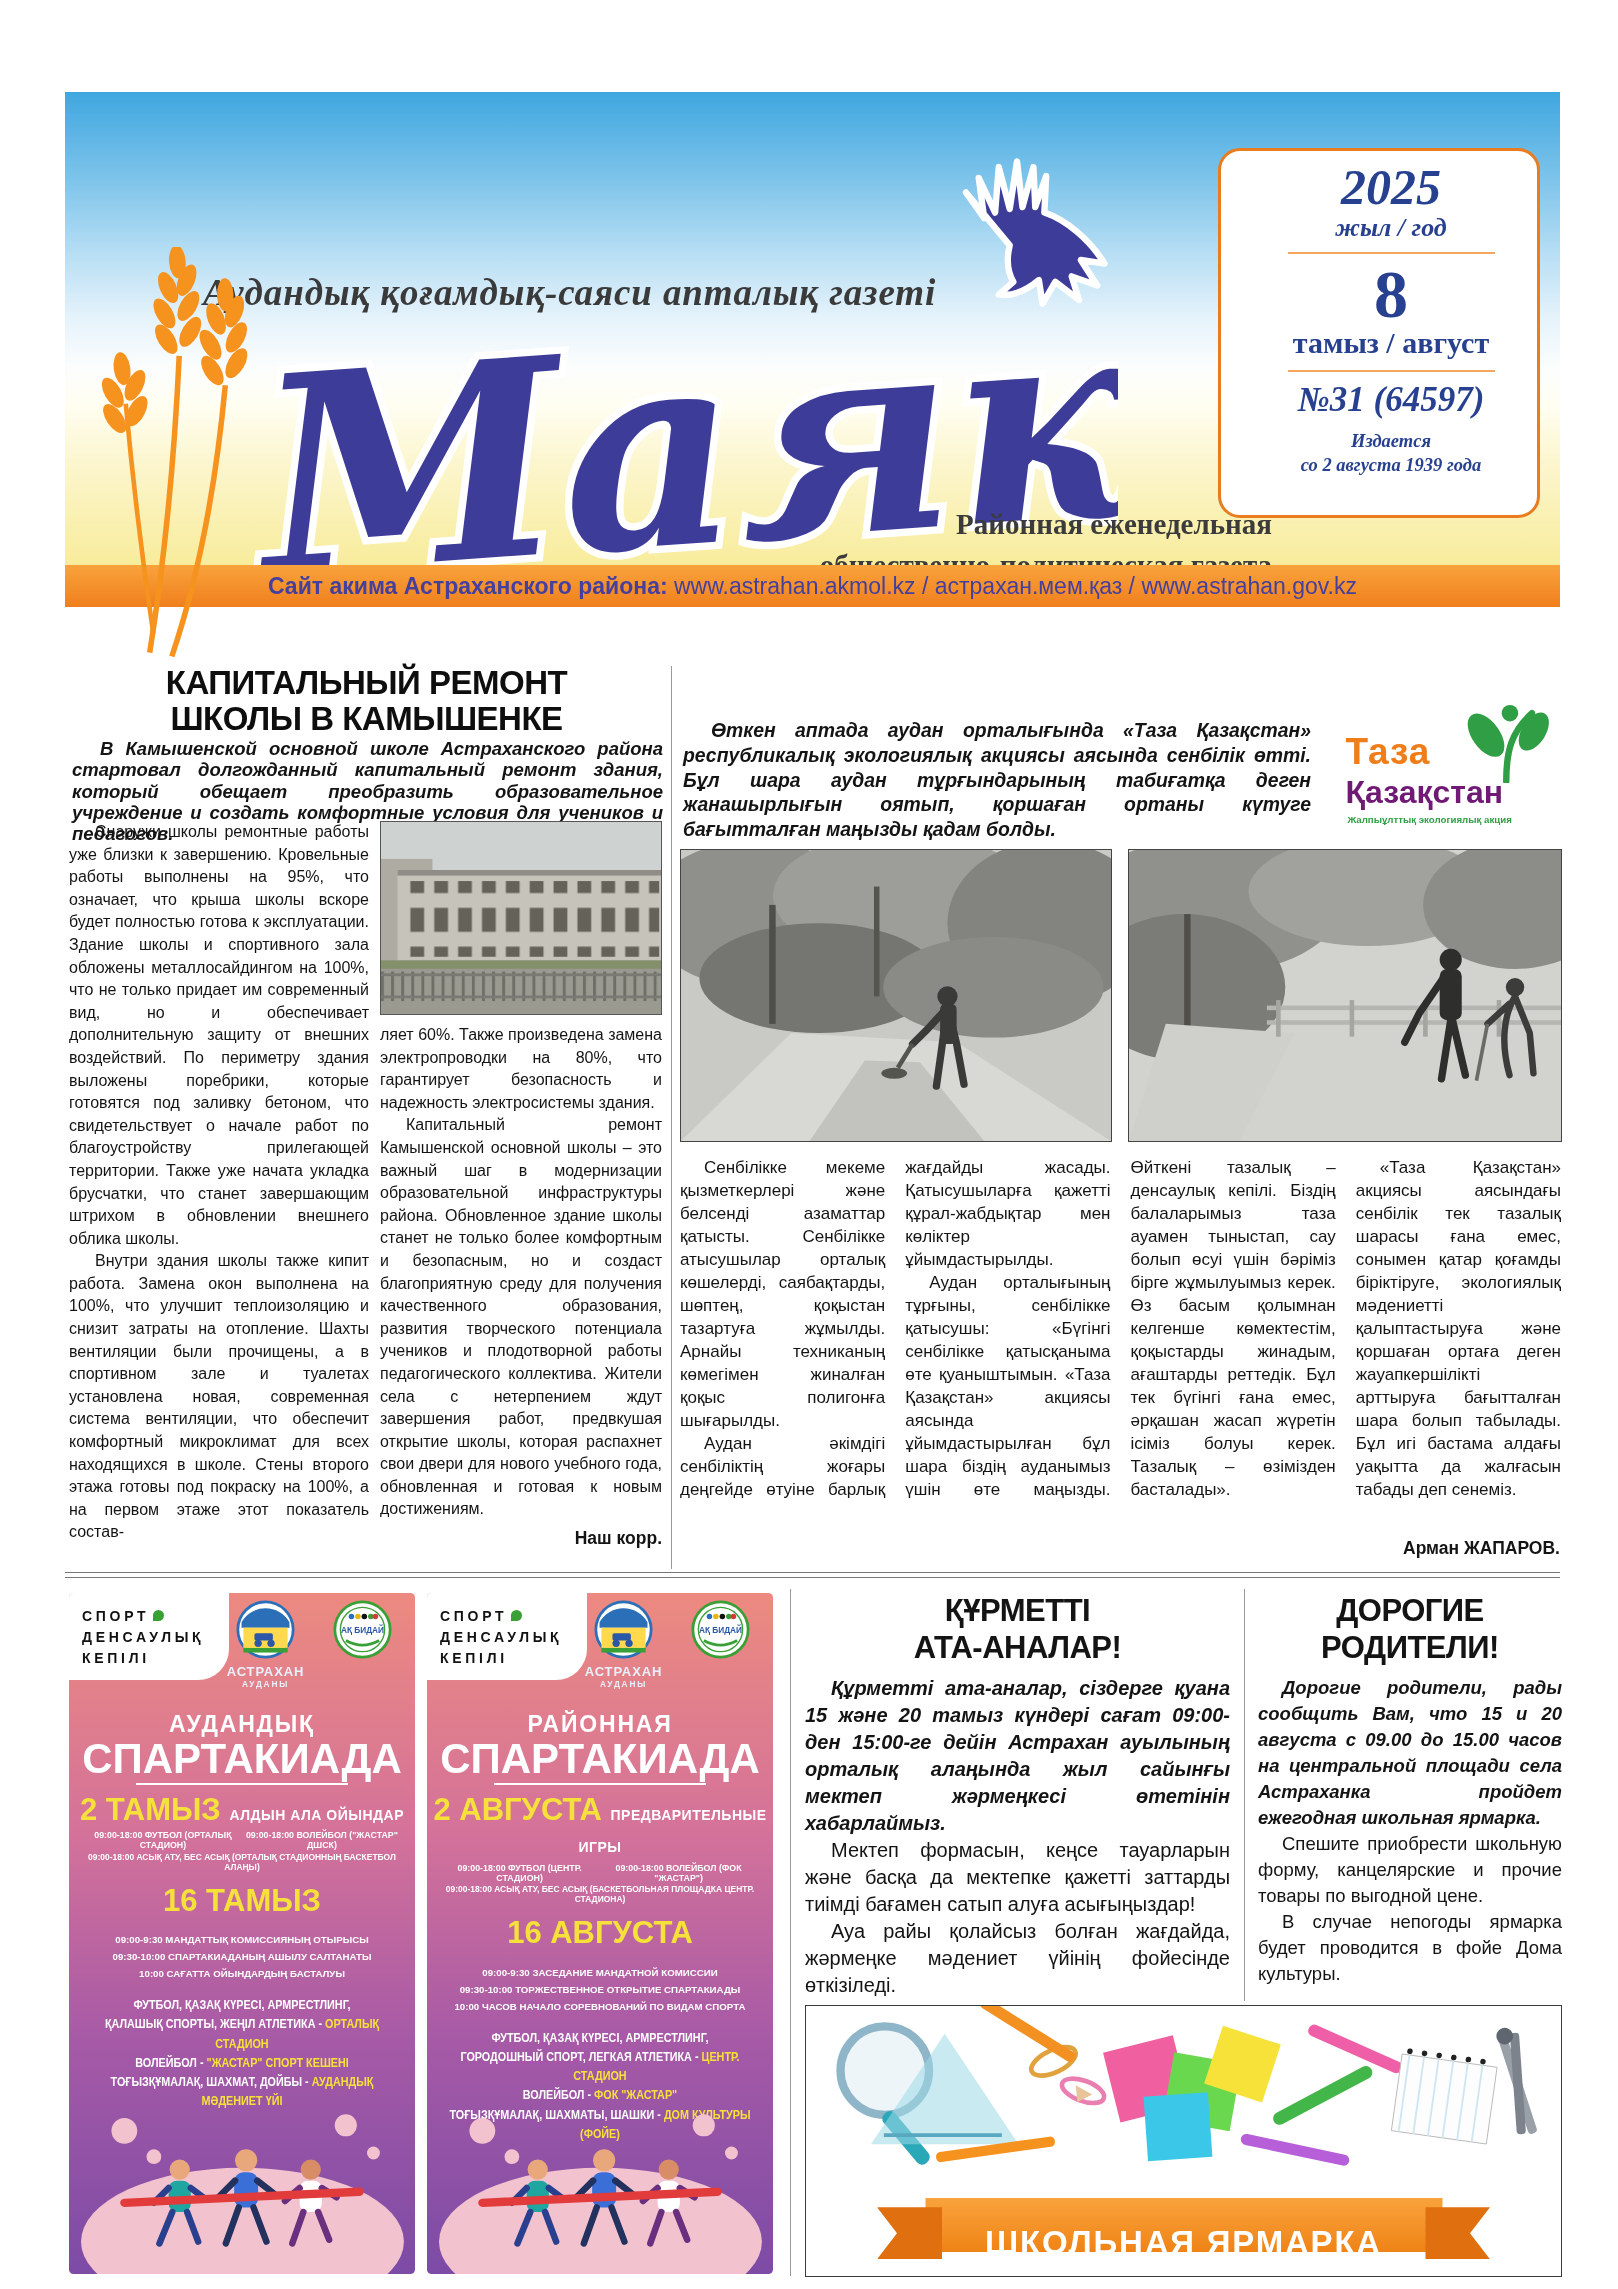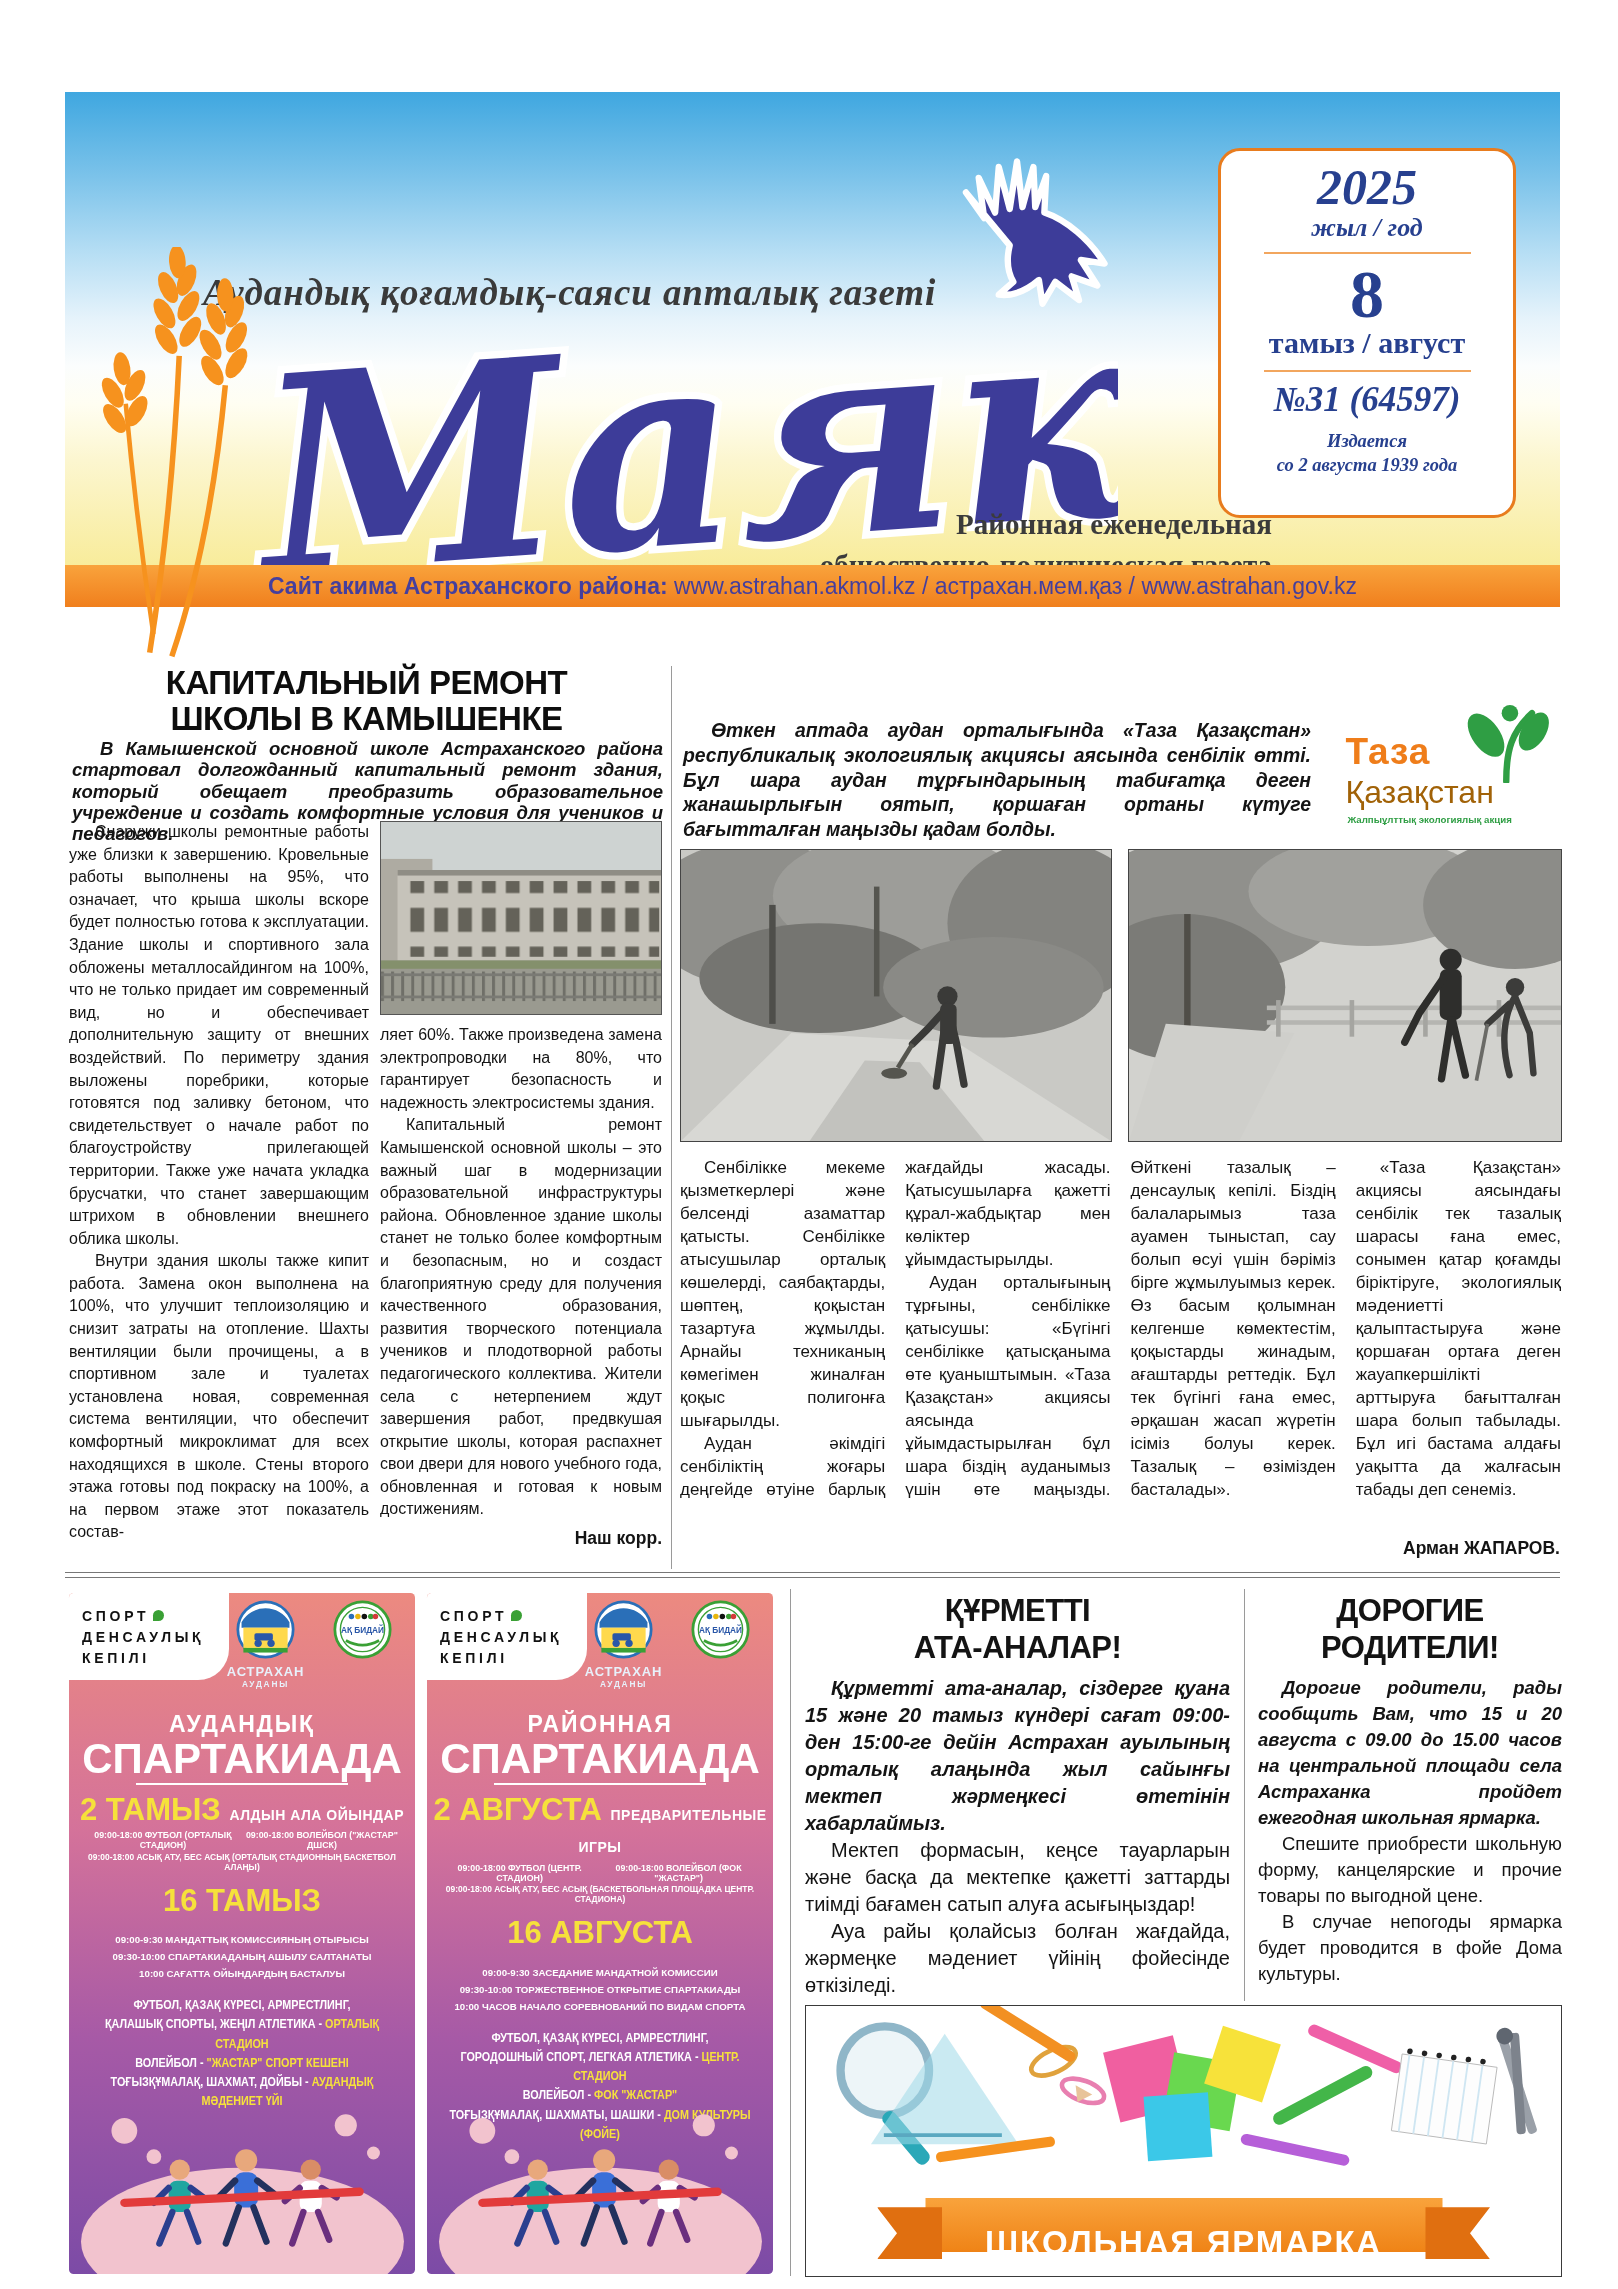--- a/index.html
+++ b/index.html
@@ -8,21 +8,21 @@
   .abs{position:absolute;}
   
   #masthead{left:65px;top:92px;width:1495px;height:473px;
     background:linear-gradient(180deg,#3fa7e0 0%,#7cc3ea 18%,#b6def4 34%,#e6f3fb 48%,#fbfdfd 58%,#fffef2 66%,#fcf6cf 78%,#f8ec9b 100%);}
   .tagline{left:138px;top:179px;font-family:"Liberation Serif",serif;font-style:italic;font-weight:bold;
     font-size:37px;color:#3a3a3a;letter-spacing:0.9px;}
   .mayak-wrap{left:185px;top:201px;width:868px;height:318px;}
   .subtitle{left:563px;top:412px;width:644px;text-align:right;font-family:"Liberation Serif",serif;
     font-weight:bold;font-size:29px;line-height:1.42;color:#3b3b3b;}
   #infobox{left:1218px;top:148px;width:292px;height:364px;background:#fff;border:3.7px solid #e87c1e;
-    border-radius:22px;text-align:center;color:#27408f;font-family:"Liberation Serif",serif;z-index:5;}
+    border-radius:22px;text-align:center;color:#27408f;font-family:"Liberation Serif",serif;z-index:5;padding-left:24px;}
   .ib-year{font-size:50px;font-weight:bold;font-style:italic;margin-top:11px;line-height:1;}
   .ib-yl{font-size:26px;font-weight:bold;font-style:italic;line-height:1.2;}
   .ib-div{width:207px;margin:9.2px auto 7.4px auto;border-top:2.8px solid #f2a65e;}
   .ib-day{font-size:68px;font-weight:bold;line-height:0.95;}
   .ib-month{font-size:30px;font-weight:bold;line-height:1.15;}
   .ib-issue{font-size:35px;font-weight:bold;font-style:italic;margin-top:9.2px;line-height:1.1;}
   .ib-since{font-size:18.5px;font-weight:bold;font-style:italic;line-height:1.3;margin-top:9.2px;}
   #sitebar{left:65px;top:565px;width:1495px;height:42px;background:linear-gradient(180deg,#f9a33c,#f07f1d);
     text-align:center;line-height:42px;font-size:23px;color:#453f9d;z-index:4;}
   #sitebar b{font-weight:bold;}
@@ -40,21 +40,21 @@
   .noindent p:first-child{text-indent:0;}
   .school-col1{left:69px;top:821px;width:300px;height:740px;}
   .school-photo{left:380px;top:821px;width:282px;height:194px;border:0.9px solid #555;box-sizing:border-box;}
   .school-col2{left:380px;top:1024px;width:282px;height:498px;}
   .byline{font-weight:bold;font-size:17.5px;text-align:right;}
   .byline-school{left:380px;top:1528px;width:282px;}
   .vrule{border-left:0.9px solid #9a9a9a;width:0;}
   .vr1{left:671px;top:666px;height:903px;}
   .taza{left:1340px;top:709px;width:220px;height:129px;}
   .taza-t1{left:5.5px;top:22px;font-size:37px;font-weight:bold;color:#ef7d1a;letter-spacing:0.9px;}
-  .taza-t2{left:5.5px;top:65px;font-size:32px;font-weight:normal;color:#a16207;}
+  .taza-t2{left:5.5px;top:65px;font-size:32px;font-weight:bold;color:#701a75;}
   .taza-tag{left:7.4px;top:105px;font-size:9.7px;font-weight:bold;color:#2f9e44;}
   .photo{border:0.9px solid #444;box-sizing:border-box;background:#cfcfcb;}
   .photo-a{left:680px;top:849px;width:432px;height:293px;}
   .photo-b{left:1128px;top:849px;width:434px;height:293px;}
   .kz-body{left:680px;top:1156px;width:881px;height:380px;column-count:4;column-gap:20px;
     font-size:17px;line-height:23px;text-align:justify;overflow:hidden;}
   .kz-body p{margin:0;text-indent:24px;}
   .byline-kz{left:1338px;top:1538px;width:222px;}
   .hrule{left:65px;top:1572px;width:1495px;height:3.7px;border-top:0.9px solid #777;border-bottom:0.9px solid #777;}
   

